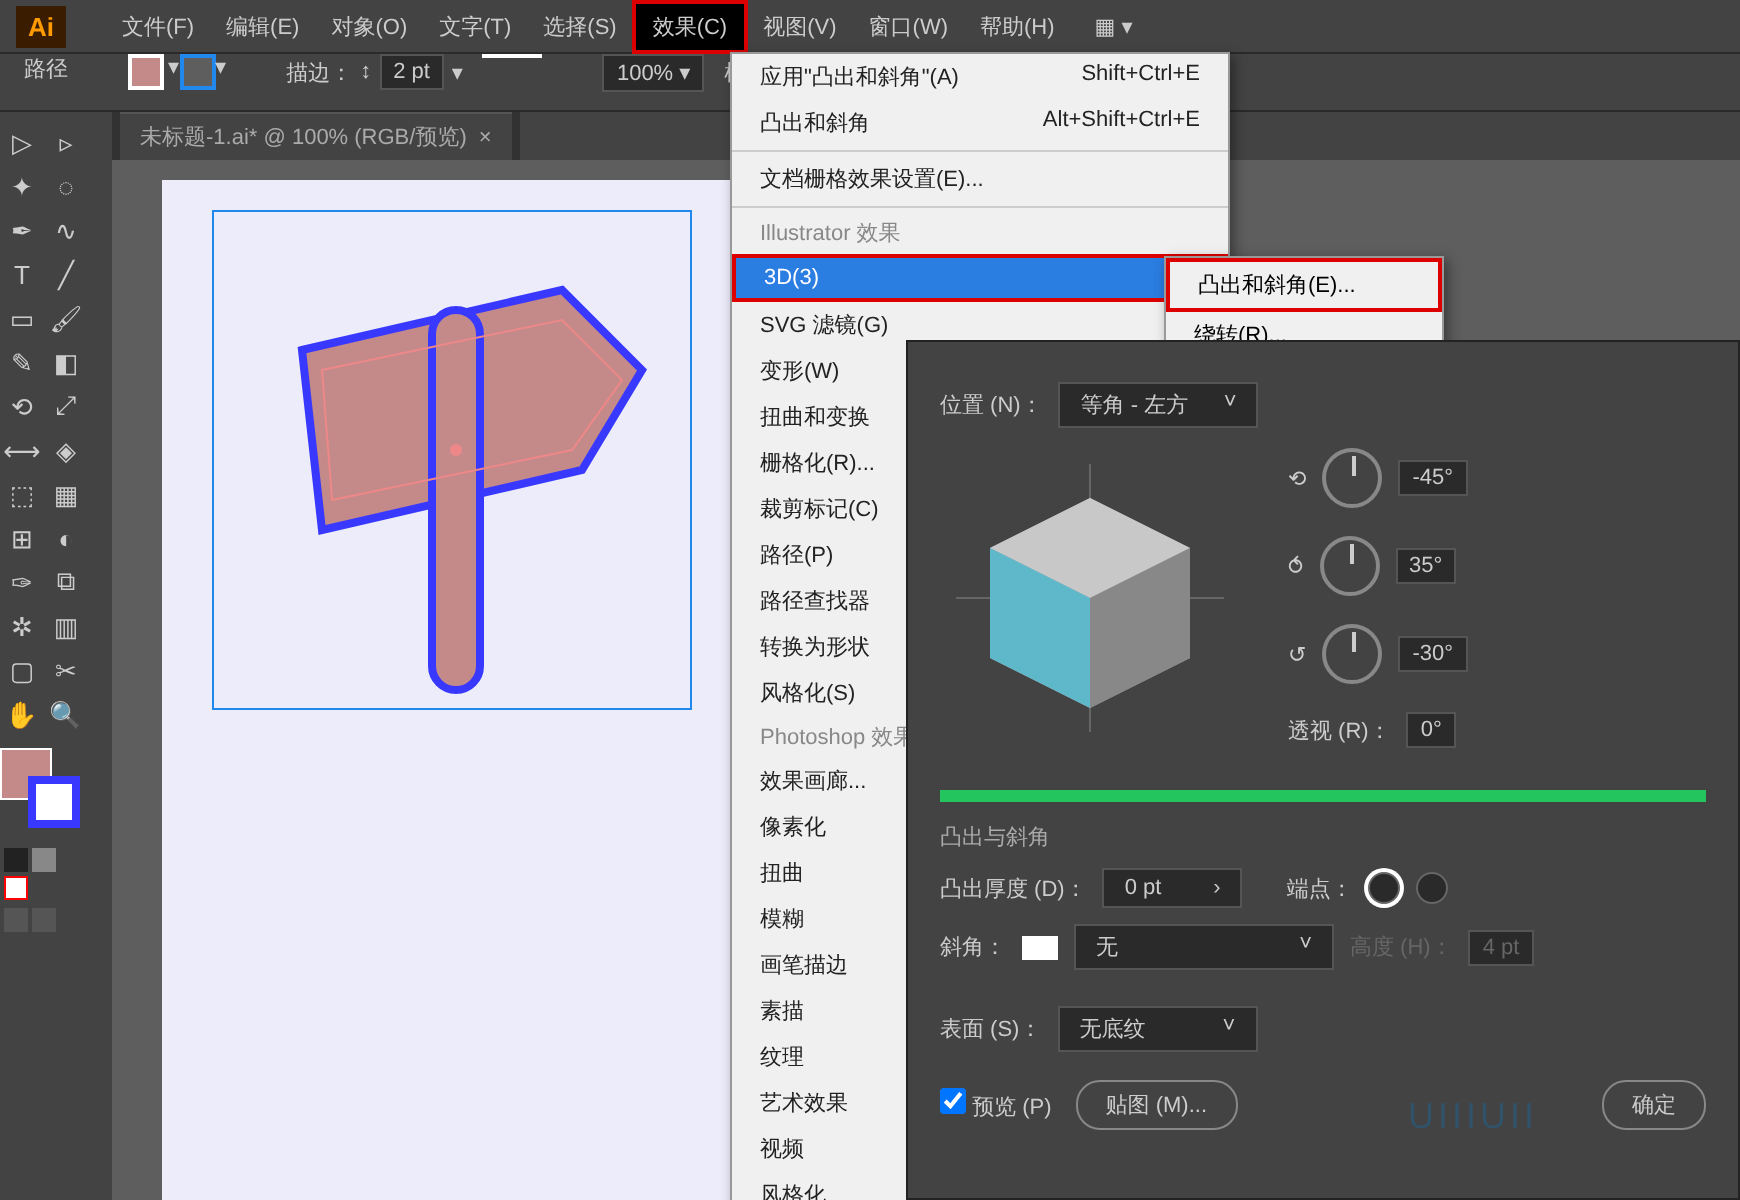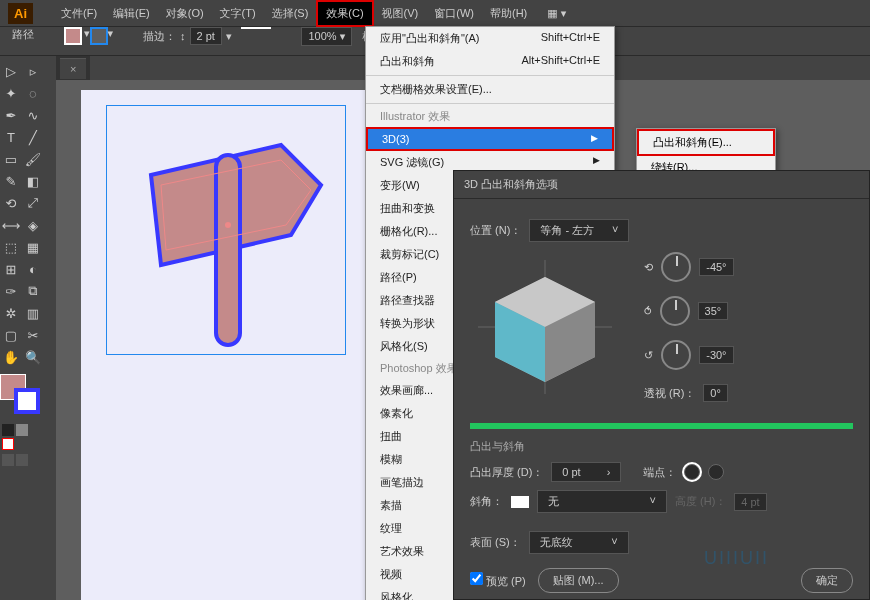--- a/index.html
+++ b/index.html
@@ -29,21 +29,21 @@
 .canvas{position:absolute;left:56px;top:80px;right:0;bottom:0;background:#5e5e5e}
 .artboard{position:absolute;left:25px;top:10px;width:380px;height:510px;background:#ececfa}
 .bbox{position:absolute;left:25px;top:15px;width:240px;height:250px;border:1px solid #28e}
 .shape-sign{position:absolute;left:50px;top:35px}
 .dropdown{position:absolute;left:365px;top:26px;width:250px;background:#f0f0f0;color:#222;border:1px solid #999;box-shadow:2px 2px 6px rgba(0,0,0,.4)}
 .dd-item{padding:4px 14px;display:flex;justify-content:space-between;cursor:pointer}
 .dd-sep{border-top:1px solid #ccc;margin:2px 0}
 .dd-head{padding:3px 14px;color:#888;}
 .dd-sel{background:#2a7de1;color:#fff}
 .dd-arrow::after{content:"▶";font-size:9px}
-.sub-dd{position:absolute;left:636px;top:128px;width:140px;background:#f0f0f0;border:1px solid #999;box-shadow:2px 2px 6px rgba(0,0,0,.4)}
+.sub-dd{position:absolute;left:582px;top:128px;width:140px;background:#f0f0f0;border:1px solid #999;box-shadow:2px 2px 6px rgba(0,0,0,.4)}
 .red-box{border:2px solid #d00}
 .dialog{position:absolute;left:453px;top:170px;right:0;bottom:0;background:#434343;color:#ccc;border:1px solid #222}
 .dlg-title{background:#434343;padding:6px 10px;border-bottom:1px solid #2a2a2a}
 .dlg-body{padding:12px 16px}
 .dlg-row{display:flex;align-items:center;margin:8px 0;gap:8px}
 .dropdown-ctrl{background:#2a2a2a;padding:3px 10px;border:1px solid #555;display:flex;justify-content:space-between;min-width:100px}
 .cube-area{display:flex;align-items:center;gap:24px;margin:10px 0}
 .rotate-ctrls{display:flex;flex-direction:column;gap:14px}
 .rot-row{display:flex;align-items:center;gap:8px}
 .dial{width:30px;height:30px;border:2px solid #888;border-radius:50%;position:relative}
@@ -159,20 +159,21 @@
     <div class="ms" style="background:#fff;border:1px solid red;position:relative"></div>
   </div>
   <div class="mini-sw">
     <div class="ms" style="background:#555"></div>
     <div class="ms" style="background:#555"></div>
   </div>
 </div>
 
 <div class="tab-bar">
   <div class="tab">
+    <span>未标题-1.ai* @ 100% (RGB/预览)</span>
     <span class="tab-x">×</span>
   </div>
 </div>
 
 <div class="canvas">
   <div class="artboard">
     <div class="bbox"></div>
     <svg class="shape-sign" width="220" height="230">
       <polygon points="20,50 150,20 190,60 160,110 30,140" fill="#c48a8a" stroke="#3838ff" stroke-width="4"></polygon>
       <rect x="85" y="30" width="24" height="190" rx="12" fill="#c48a8a" stroke="#3838ff" stroke-width="4"></rect>
@@ -263,21 +264,20 @@
 <div class="sub-dd">
   <div class="dd-item red-box">
       <span>凸出和斜角(E)...</span>
     </div>
   <div class="dd-item">
       <span>绕转(R)...</span>
     </div>
 </div>
 
 <div class="dialog">
-  <div class="dlg-title">3D 凸出和斜角选项</div>
   <div class="dlg-body">
     <div class="dlg-row">
       <span>位置 (N)：</span>
       <div class="dropdown-ctrl red-box">
           <span>等角 - 左方</span>
           <span>˅</span>
         </div>
     </div>
     <div class="cube-area">
       <svg width="150" height="150">

